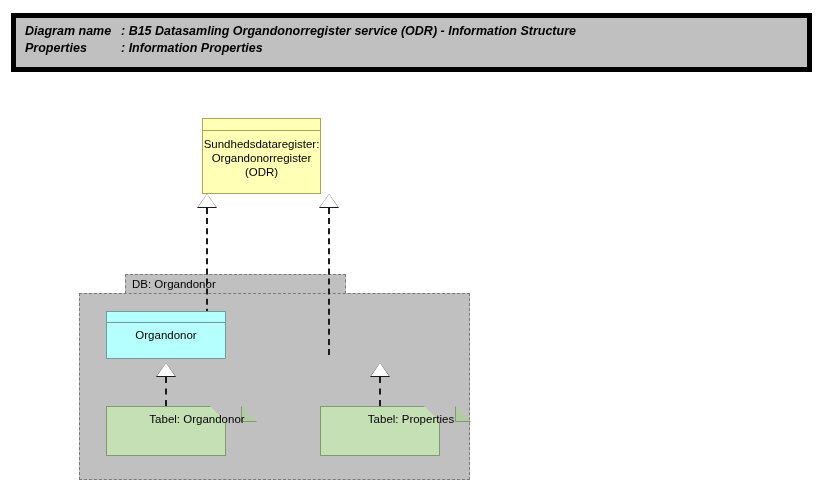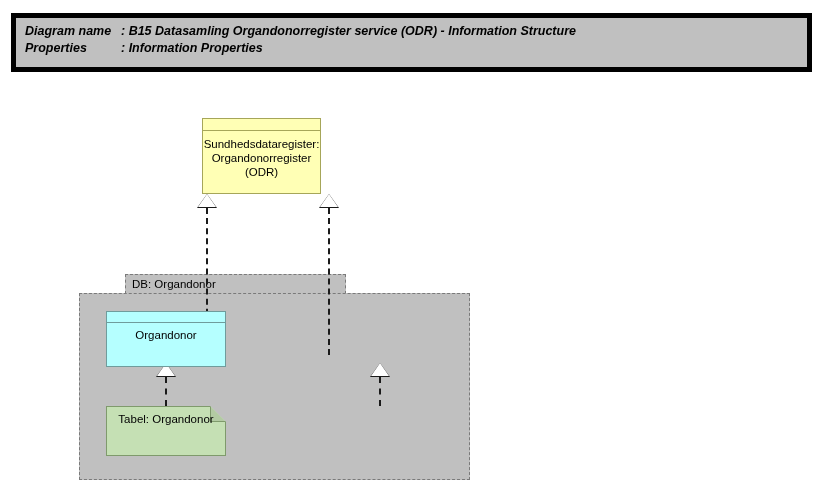--- a/index.html
+++ b/index.html
@@ -112,21 +112,21 @@
     height: 187px;
     background: #c0c0c0;
     border: 1px dashed #7a7a7a;
     box-sizing: border-box;
   }
 
   
   .node-cyan {
     position: absolute;
     width: 120px;
-    height: 56px;
+    height: 48px;
     background: #b5ffff;
     border: 1px solid #6f9c9c;
     box-sizing: border-box;
     z-index: 4;
   }
   .node-cyan .compartment-bar {
     height: 10px;
     border-bottom: 1px solid #6f9c9c;
   }
   .node-cyan .node-label {
@@ -134,20 +134,21 @@
   }
   #node-organdonor { left: 106px; top: 239px; }
   #node-properties { left: 320px; top: 239px; }
 
   
   .node-green {
     position: absolute;
     width: 120px;
     height: 56px;
     z-index: 4;
+    padding-left: 31px;
   }
   .node-green .doc-body {
     position: absolute;
     left: 0;
     top: 0;
     width: 120px;
     height: 50px;
     background: #c5e0b4;
     border: 1px solid #7f9a6c;
     box-sizing: border-box;
@@ -276,14 +277,19 @@
     <div class="node-label">Organdonor</div>
   </div>
 
 
   <div class="node-green" id="node-tabel-organdonor">
     <div class="doc-body"></div>
     <div class="fold"></div>
     <div class="node-label">Tabel: Organdonor</div>
   </div>
 
+  <div class="node-green" id="node-tabel-properties">
+    <div class="doc-body"></div>
+    <div class="fold"></div>
+    <div class="node-label">Tabel: Properties</div>
+  </div>
 
 </div>
 
 </body></html>

